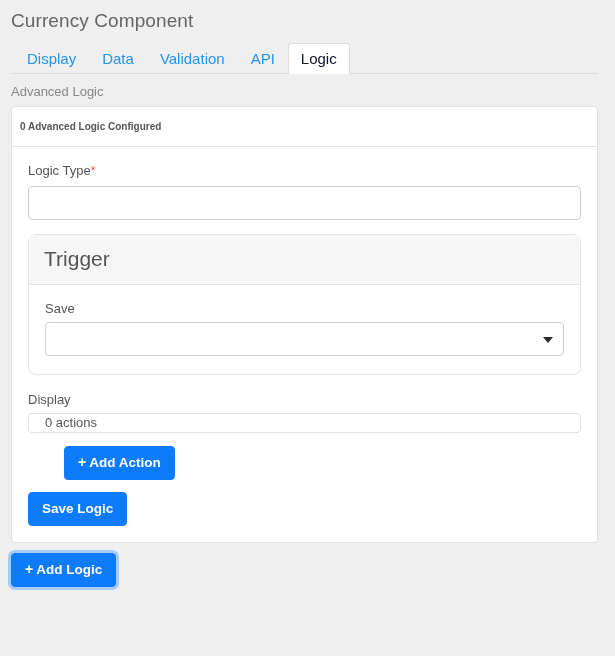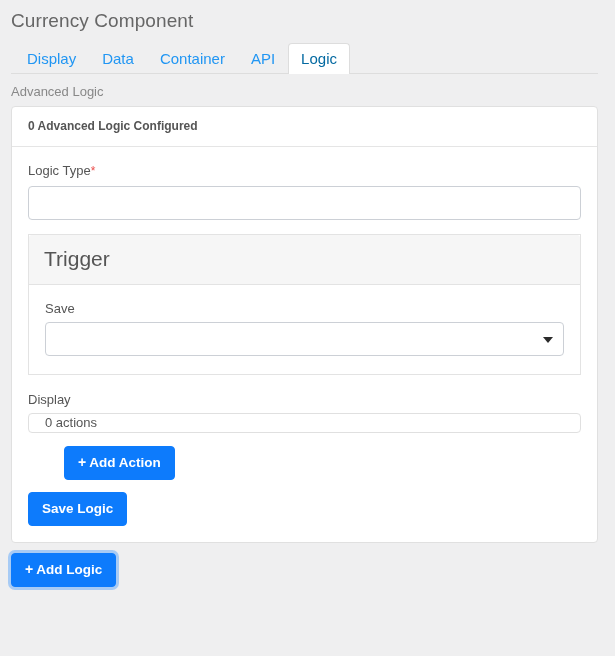--- a/index.html
+++ b/index.html
@@ -43,21 +43,21 @@
     line-height: 16px;
     cursor: pointer;
     border: 1px solid transparent;
     border-bottom: none;
     margin-bottom: -1px;
     border-radius: 4px 4px 0 0;
     text-decoration: none;
     white-space: nowrap;
   }
   .tab.active {
-    color: #0369a1;
+    color: #0f172a;
     background: #fff;
     border-color: #ddd;
     cursor: default;
   }
 
   
   .section-label {
     color: #888;
     font-size: 13px;
     padding: 10px 0 6px 11px;
@@ -65,23 +65,23 @@
   }
 
   
   .outer-panel {
     margin: 0 17px 0 11px;
     background: #fff;
     border: 1px solid #e0e0e0;
     border-radius: 4px;
   }
   .outer-panel-heading {
-    padding: 11px 16px 11px;
+    padding: 11px 8px 11px;
     border-bottom: 1px solid #e5e5e5;
-    font-size: 12px;
+    font-size: 10px;
     font-weight: bold;
     color: #555;
     line-height: 17px;
   }
   .outer-panel-body {
     padding: 15px 16px 16px;
   }
 
   
   .form-group { margin-bottom: 14px; }
@@ -107,21 +107,21 @@
     background: #fff;
     border: 1px solid #ccd0d6;
     border-radius: 4px;
     outline: none;
   }
   .form-control::placeholder { color: #b3b3b3; }
 
   
   .inner-panel {
     border: 1px solid #e3e3e3;
-    border-radius: 0;
+    border-radius: 8px;
     background: #fff;
     margin-bottom: 15px;
   }
   .inner-panel-heading {
     background: #f6f6f6;
     border-bottom: 1px solid #e3e3e3;
     border-radius: 3px 3px 0 0;
     padding: 10px 15px 11px;
   }
   .inner-panel-title {
@@ -205,21 +205,21 @@
   }
 </style>
 </head>
 <body>
 
 <div class="page-title">Currency Component</div>
 
 <div class="tab-bar">
   <a class="tab">Display</a>
   <a class="tab">Data</a>
-  <a class="tab">Container</a>
+  <a class="tab">Validation</a>
   <a class="tab">API</a>
   <a class="tab active">Logic</a>
 </div>
 
 <div class="section-label">Advanced Logic</div>
 
 <div class="outer-panel">
 
   <div class="outer-panel-heading">0 Advanced Logic Configured</div>
 

